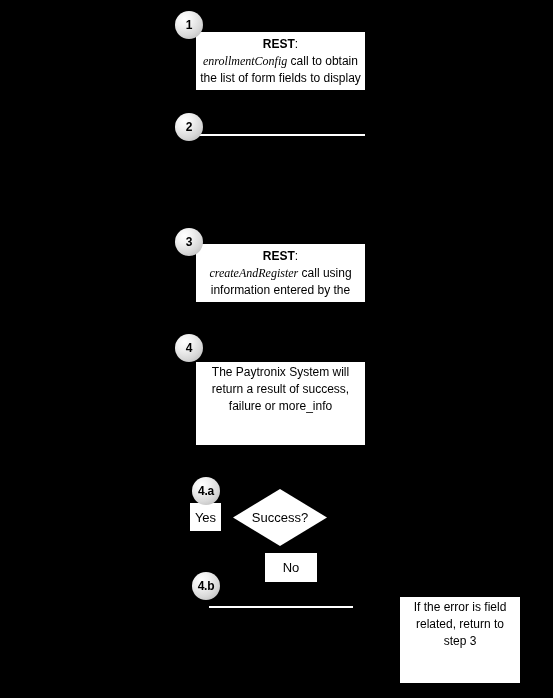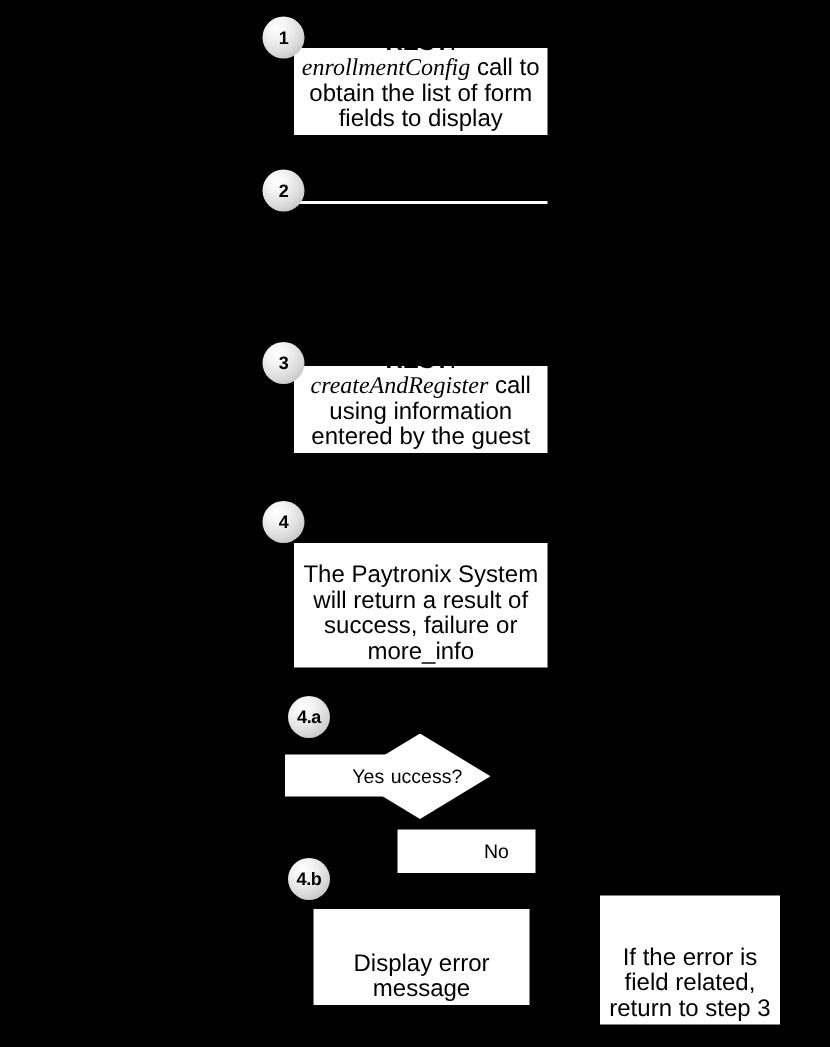--- a/index.html
+++ b/index.html
@@ -20,24 +20,24 @@
     left: 0; top: 0;
     width: 553px;
     height: 698px;
     background: #000000;
   }
   .node {
     position: absolute;
     background: #ffffff;
     color: #000000;
     display: flex;
-    align-items: flex-end;
+    align-items: flex-start;
     justify-content: center;
     text-align: center;
-    font-size: 16px;
+    font-size: 12px;
     line-height: 17px;
     box-sizing: border-box;
     padding: 2px 4px;
   }
   .node .txt { display: block; width: 100%; }
   .bold { font-weight: bold; }
   .ital { font-style: italic; font-family: Liberation Serif, serif; }
 
   
   .step-circle {
@@ -83,21 +83,20 @@
   
   .mini-box {
     position: absolute;
     background: #ffffff;
     color: #000000;
     font-size: 13px;
     display: flex;
     align-items: center;
     justify-content: center;
     z-index: 5;
-    padding-left: 40px;
   }
 
   
   .rule {
     position: absolute;
     background: #ffffff;
     height: 2px;
   }
 </style>
 </head>
@@ -133,42 +132,39 @@
   </div>
 
   <div class="step-circle" style="left:175px; top:334px;">
     <span>4</span>
   </div>
   <div class="node" style="left:196px; top:362px; width:169px; height:83px;">
     <span class="txt">The Paytronix System will return a result of success, failure or more_info</span>
   </div>
 
 
-  <div class="step-circle" style="left:192px; top:464px;">
+  <div class="step-circle" style="left:192px; top:477px;">
     <span>4.a</span>
   </div>
   <div class="mini-box" style="left:190px; top:503px; width:31px; height:28px;">
     <span>Yes</span>
   </div>
 
   <div class="diamond-wrap" style="left:233px; top:489px; width:94px; height:57px;">
     <div class="diamond-shape"></div>
     <span class="diamond-label">Success?</span>
   </div>
 
   <div class="mini-box" style="left:265px; top:553px; width:52px; height:29px;">
     <span>No</span>
   </div>
 
   <div class="step-circle" style="left:192px; top:572px;">
     <span>4.b</span>
   </div>
 
   <div class="rule" style="left:209px; top:606px; width:144px;"></div>
-  <div class="node" style="left:209px; top:608px; width:144px; height:62px;">
-    <span class="txt">Display error message</span>
-  </div>
 
   <div class="node" style="left:400px; top:597px; width:120px; height:86px;">
     <span class="txt">If the error is field related, return to step 3</span>
   </div>
 
 </div>
 
 </body></html>

